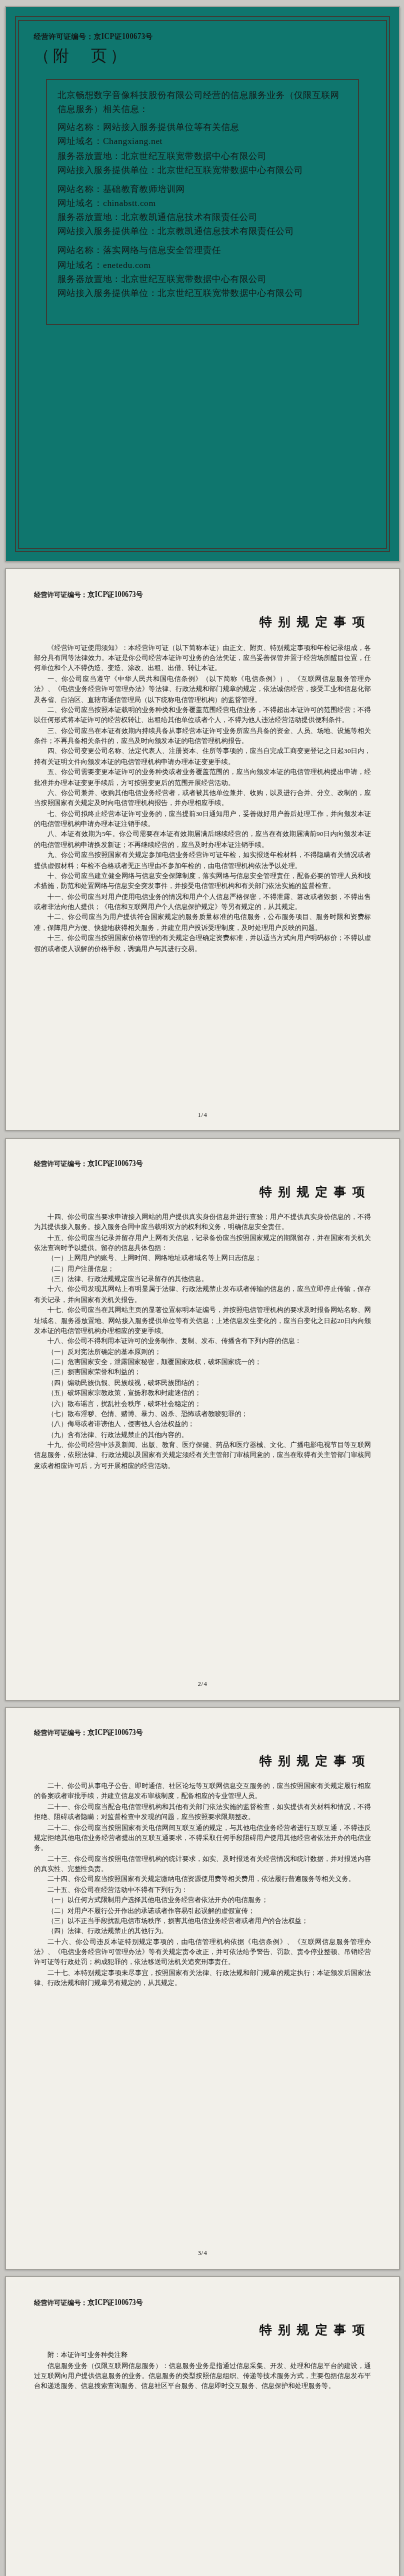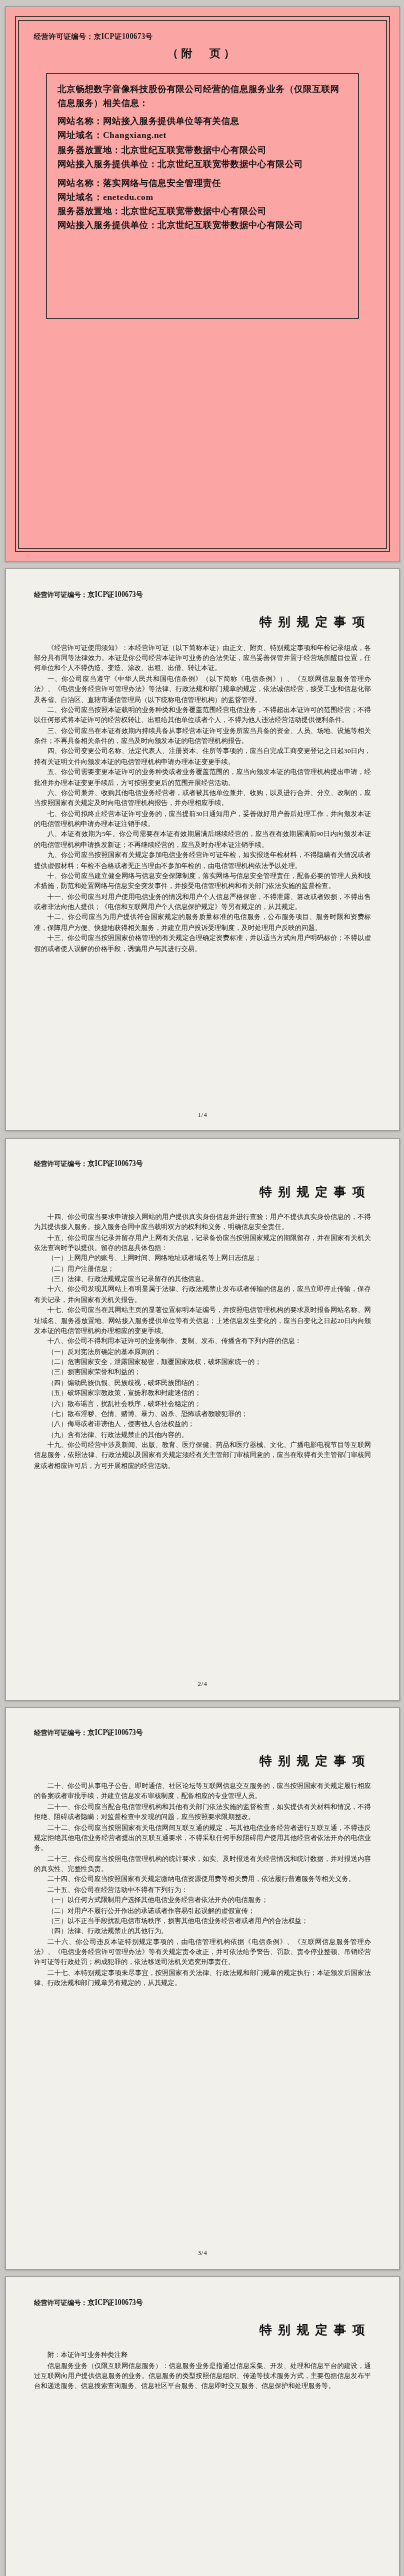--- a/index.html
+++ b/index.html
@@ -12,33 +12,33 @@
   .page {
     position:relative;
     width:395px;
     margin:6.2px auto;
     box-sizing:border-box;
     border:0.5px solid #a3a19b;
     box-shadow:0 0.5px 2.1px rgba(0,0,0,.28);
   }
 
   
-  .cert { height:556px; background:#fca5a5; padding:9.3px; }
+  .cert { height:556px; background:#0f766e; padding:9.3px; }
   .cert-frame { height:100%; box-sizing:border-box; border:1.5px solid #3e3c35; padding:2.1px; }
   .cert-frame-inner { height:100%; box-sizing:border-box; border:0.5px solid #3e3c35; padding:11.3px 14.4px; }
   .cert-no { font-size:7.2px; font-weight:bold; letter-spacing:0.3px; }
   .cert-title { text-align:center; font-size:15px; font-weight:bold; margin-top:10.3px; letter-spacing:0.5px; }
-  .cert-subtitle { text-align:center; font-size:11px; font-weight:bold; margin-top:4.1px; letter-spacing:3.1px; }
+  .cert-subtitle { font-size:16px; font-weight:normal; margin-top:4.1px; letter-spacing:3.1px; }
   .cert-box {
     border:1px solid #3c3a33;
     margin:12.4px 12.4px 0;
     padding:7.2px 10.3px;
     height:246px;
     box-sizing:border-box;
-    font-size:8.8px; font-weight:bold; line-height:1.62;
+    font-size:8.8px; font-weight:normal; line-height:1.62;
     letter-spacing:0.3px;
   }
   .cert-box p { margin:0 0 2.1px; }
   .cert-intro { margin-bottom:4.1px !important; }
   .site-group { margin-bottom:4.6px; }
   .site-group p { margin:0; }
 
   
   .special { height:563px; background:#f2f0ea; padding:20.6px 28px; box-sizing:border-box; }
   .sp-no { font-size:6.7px; font-weight:bold; }
@@ -60,20 +60,26 @@
         <p class="cert-intro">北京畅想数字音像科技股份有限公司经营的信息服务业务（仅限互联网信息服务）相关信息：</p>
         <div>
 
             <div class="site-group">
               <p><span>网站名称：</span><span>网站接入服务提供单位等有关信息</span></p>
               <p><span>网址域名：</span><span>Changxiang.net</span></p>
               <p><span>服务器放置地：</span><span>北京世纪互联宽带数据中心有限公司</span></p>
               <p><span>网站接入服务提供单位：</span><span>北京世纪互联宽带数据中心有限公司</span></p>
             </div>
 
+            <div class="site-group">
+              <p><span>网站名称：</span><span>基础教育教师培训网</span></p>
+              <p><span>网址域名：</span><span>chinabstt.com</span></p>
+              <p><span>服务器放置地：</span><span>北京教凯通信息技术有限责任公司</span></p>
+              <p><span>网站接入服务提供单位：</span><span>北京教凯通信息技术有限责任公司</span></p>
+            </div>
 
             <div class="site-group">
               <p><span>网站名称：</span><span>落实网络与信息安全管理责任</span></p>
               <p><span>网址域名：</span><span>enetedu.com</span></p>
               <p><span>服务器放置地：</span><span>北京世纪互联宽带数据中心有限公司</span></p>
               <p><span>网站接入服务提供单位：</span><span>北京世纪互联宽带数据中心有限公司</span></p>
             </div>
           </div>
       </div>
     </div>

